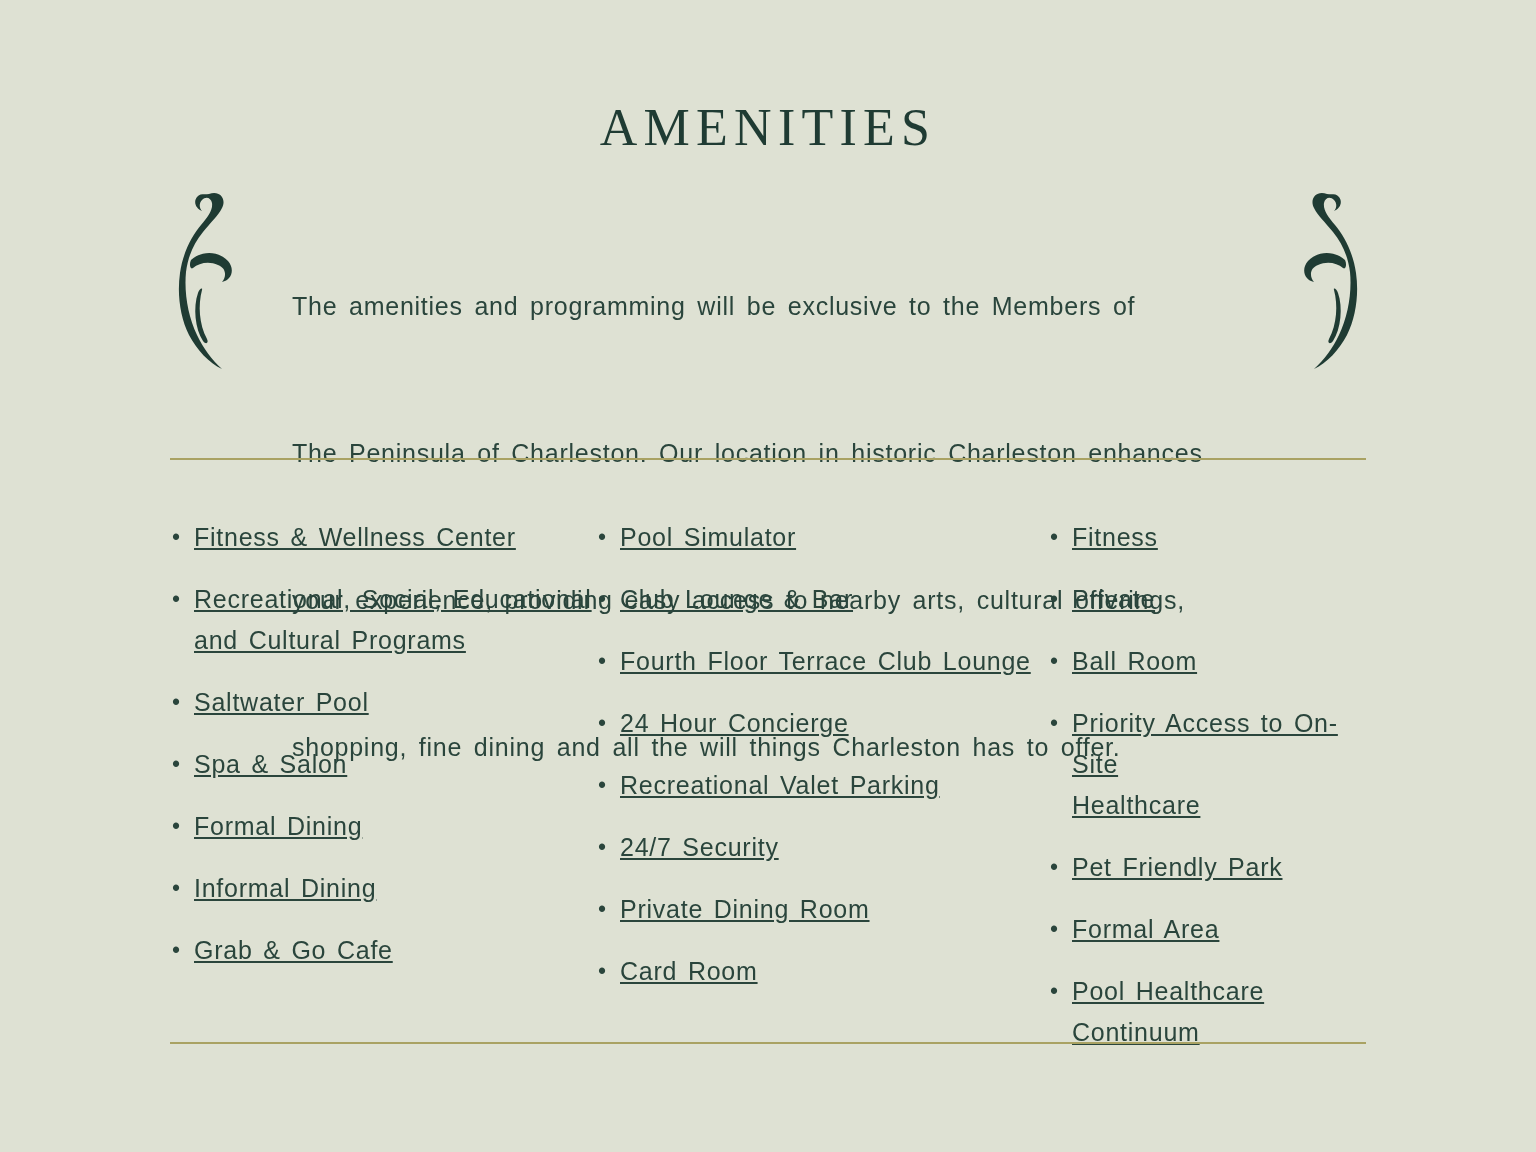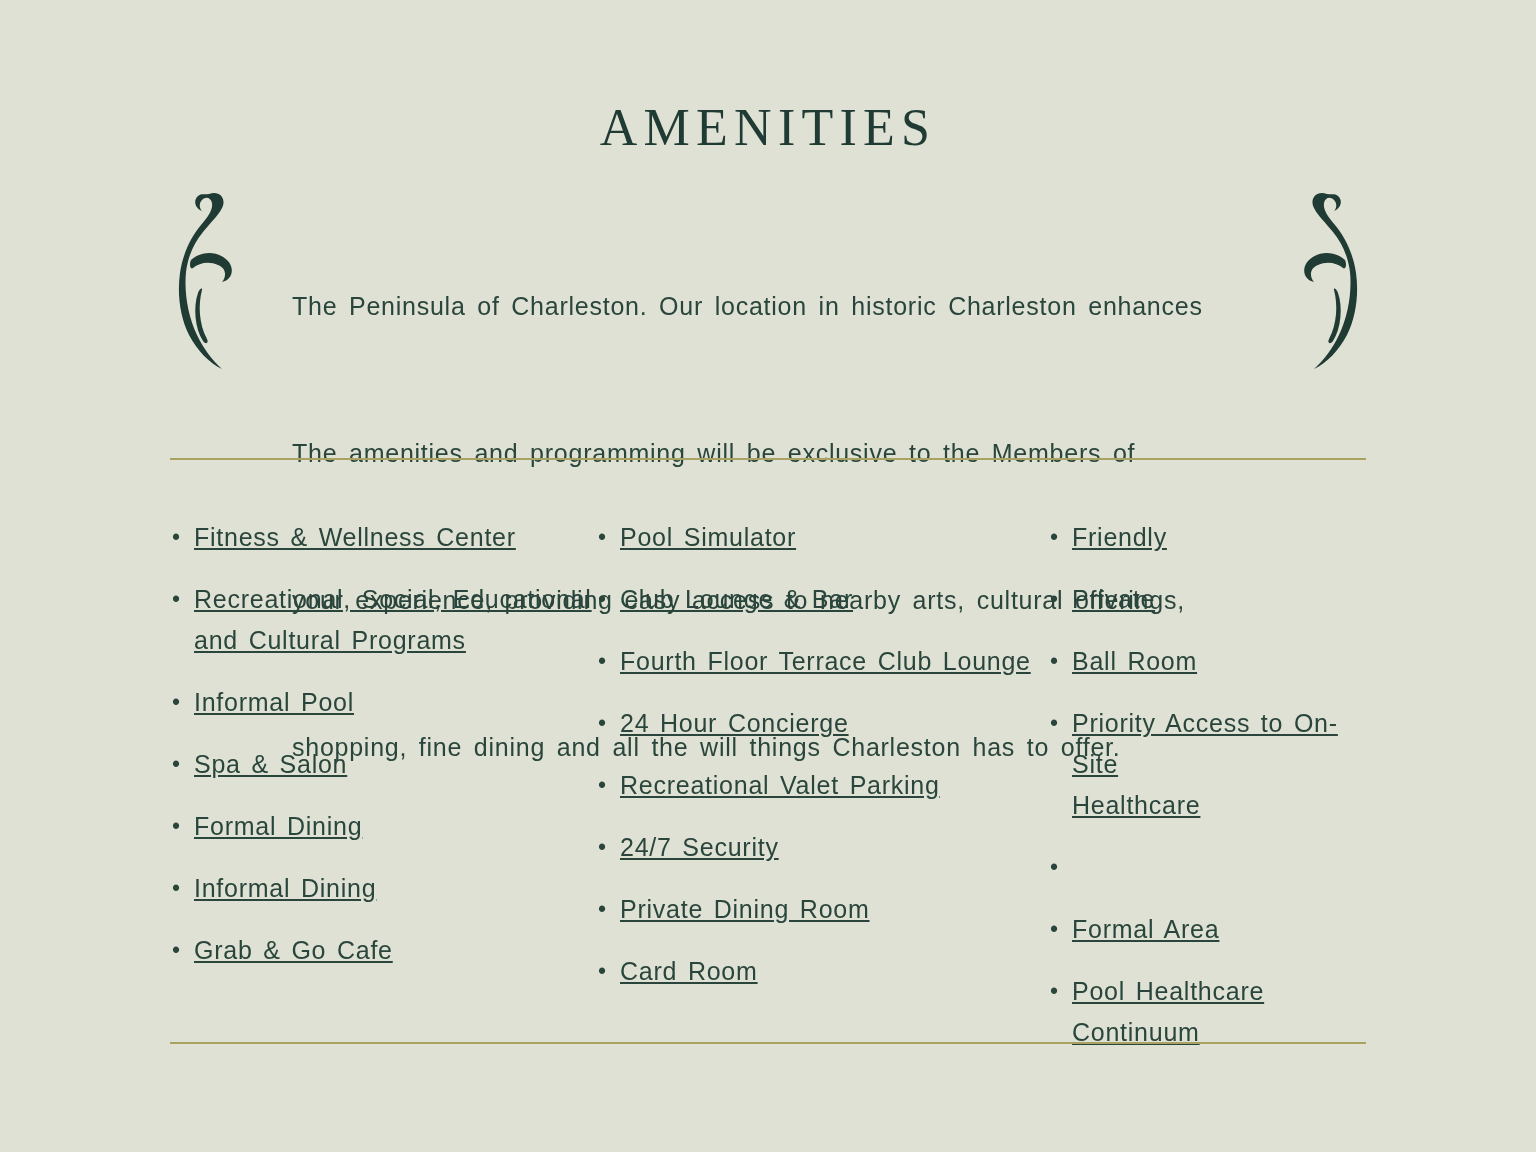--- a/index.html
+++ b/index.html
@@ -124,22 +124,22 @@
                  C43,10 38,8 34,12 C31,15 31,20 34,23 C28,21 25,14 29,9 C32,5 37,7 41,6 Z"></path>
         <path d="M23,72 C34,62 51,63 60,73 C67,81 64,92 54,94 C59,88 58,80 50,77
                  C41,73 31,75 25,80 C22,82 21,76 23,72 Z"></path>
         <path d="M34,102 C30,117 31,136 39,151 C41,155 38,157 35,153
                  C27,141 25,119 30,105 C31,101 35,99 34,102 Z"></path>
       </g>
     </svg>
   </div>
 
   <div class="intro">
+    <div class="intro-line">The amenities and programming will be exclusive to the Members of</div>
     <div class="intro-line">The Peninsula of Charleston. Our location in historic Charleston enhances</div>
-    <div class="intro-line">The amenities and programming will be exclusive to the Members of</div>
     <div class="intro-line">your experience, providing easy access to nearby arts, cultural offerings,</div>
     <div class="intro-line">shopping, fine dining and all the will things Charleston has to offer.</div>
   </div>
 
   <div class="divider divider-top"></div>
 
   <div class="amenity-columns">
     <ul class="col">
 
         <li class="amenity-item">
@@ -148,21 +148,21 @@
         </li>
 
         <li class="amenity-item">
           <span class="bullet">•</span>
           <span class="item-label">Recreational, Social, Educational
 and Cultural Programs</span>
         </li>
 
         <li class="amenity-item">
           <span class="bullet">•</span>
-          <span class="item-label">Informal Pool</span>
+          <span class="item-label">Saltwater Pool</span>
         </li>
 
         <li class="amenity-item">
           <span class="bullet">•</span>
           <span class="item-label">Spa &amp; Salon</span>
         </li>
 
         <li class="amenity-item">
           <span class="bullet">•</span>
           <span class="item-label">Formal Dining</span>
@@ -217,41 +217,42 @@
 
         <li class="amenity-item">
           <span class="bullet">•</span>
           <span class="item-label">Card Room</span>
         </li>
       </ul>
     <ul class="col">
 
         <li class="amenity-item">
           <span class="bullet">•</span>
-          <span class="item-label">Friendly</span>
+          <span class="item-label">Fitness</span>
         </li>
 
         <li class="amenity-item">
           <span class="bullet">•</span>
           <span class="item-label">Private</span>
         </li>
 
         <li class="amenity-item">
           <span class="bullet">•</span>
           <span class="item-label">Ball Room</span>
         </li>
 
         <li class="amenity-item">
           <span class="bullet">•</span>
           <span class="item-label">Priority Access to On-Site
 Healthcare</span>
         </li>
 
         <li class="amenity-item">
           <span class="bullet">•</span>
+          <span class="item-label">Pet Friendly Park</span>
         </li>
 
         <li class="amenity-item">
           <span class="bullet">•</span>
           <span class="item-label">Formal Area</span>
         </li>
 
         <li class="amenity-item">
           <span class="bullet">•</span>
           <span class="item-label">Pool Healthcare Continuum</span>

